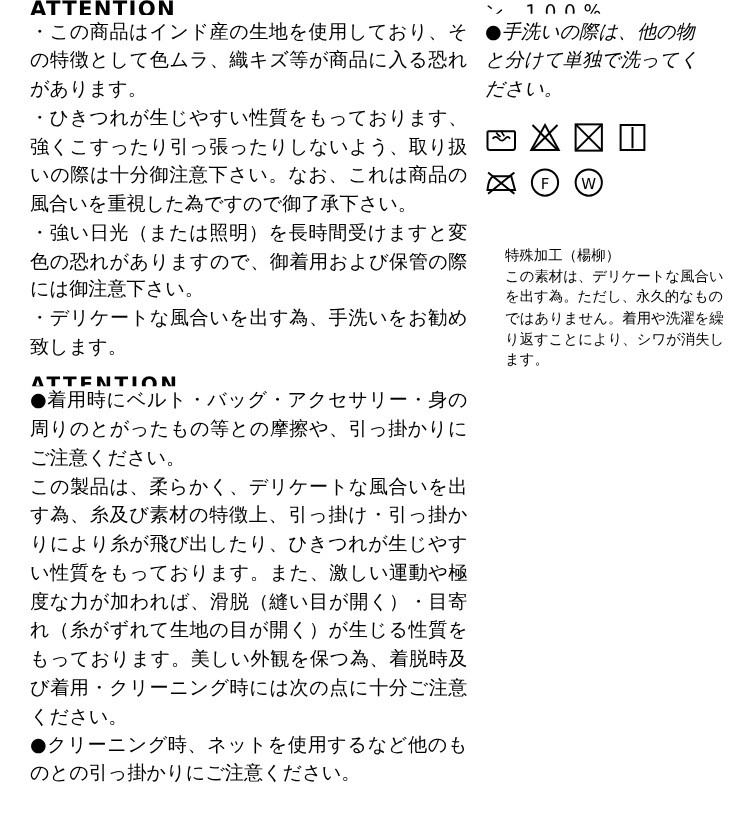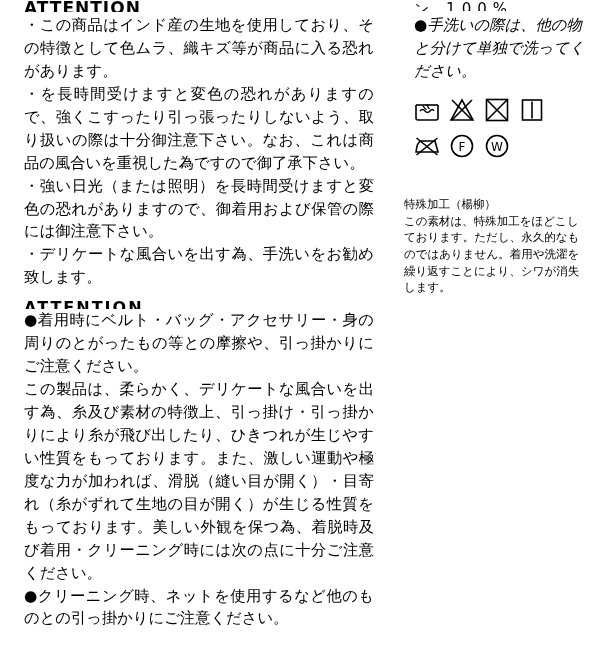--- a/index.html
+++ b/index.html
@@ -22,21 +22,21 @@
   }
   
   .col-left {
     position: absolute;
     left: 24px;
     top: 0px;
     width: 350px;
   }
   .col-right {
     position: absolute;
-    left: 414px;
+    left: 388px;
     top: 0px;
     width: 180px;
   }
   .heading-clipped {
     font-size: 17px;
     font-weight: bold;
     letter-spacing: 1px;
     height: 12px;
     overflow: hidden;
     line-height: 17px;
@@ -115,21 +115,21 @@
 </head>
 <body>
 
 <div class="page">
 
   <div class="col-left">
 
     <div class="heading-clipped">ATTENTION</div>
 
     <p class="para">・この商品はインド産の生地を使用しており、その特徴として色ムラ、織キズ等が商品に入る恐れがあります。</p>
-    <p class="para">・を長時間受けますと変色の恐れがありますので、強くこすったり引っ張ったりしないよう、取り扱いの際は十分御注意下さい。なお、これは商品の風合いを重視した為ですので御了承下さい。</p>
+    <p class="para">・ひきつれが生じやすい性質をもっております、強くこすったり引っ張ったりしないよう、取り扱いの際は十分御注意下さい。なお、これは商品の風合いを重視した為ですので御了承下さい。</p>
     <p class="para">・強い日光（または照明）を長時間受けますと変色の恐れがありますので、御着用および保管の際には御注意下さい。</p>
     <p class="para">・デリケートな風合いを出す為、手洗いをお勧め致します。</p>
 
     <div class="block-gap"></div>
 
     <div class="heading2">ATTENTION</div>
 
     <p class="para">●着用時にベルト・バッグ・アクセサリー・身の周りのとがったもの等との摩擦や、引っ掛かりにご注意ください。</p>
     <p class="para">この製品は、柔らかく、デリケートな風合いを出す為、糸及び素材の特徴上、引っ掛け・引っ掛かりにより糸が飛び出したり、ひきつれが生じやすい性質をもっております。また、激しい運動や極度な力が加われば、滑脱（縫い目が開く）・目寄れ（糸がずれて生地の目が開く）が生じる性質をもっております。美しい外観を保つ為、着脱時及び着用・クリーニング時には次の点に十分ご注意ください。</p>
     <p class="para">●クリーニング時、ネットを使用するなど他のものとの引っ掛かりにご注意ください。</p>
@@ -198,16 +198,16 @@
             <circle cx="13" cy="13" r="10.5" fill="none" stroke="#000" stroke-width="1.6"></circle>
             <text x="13" y="18" text-anchor="middle" font-family="DejaVu Sans, sans-serif" font-size="12">W</text>
           </svg>
         </span>
       </div>
     </div>
   </div>
 
   <div class="note">
     <p class="note-title">特殊加工（楊柳）</p>
-    <p class="note-body">この素材は、特殊加工をほどこしております。ただし、永久的なものではありません。着用や洗濯を繰り返すことにより、シワが消失します。</p>
+    <p class="note-body">この素材は、デリケートな風合いを出す為。ただし、永久的なものではありません。着用や洗濯を繰り返すことにより、シワが消失します。</p>
   </div>
 
 </div>
 
 </body></html>

